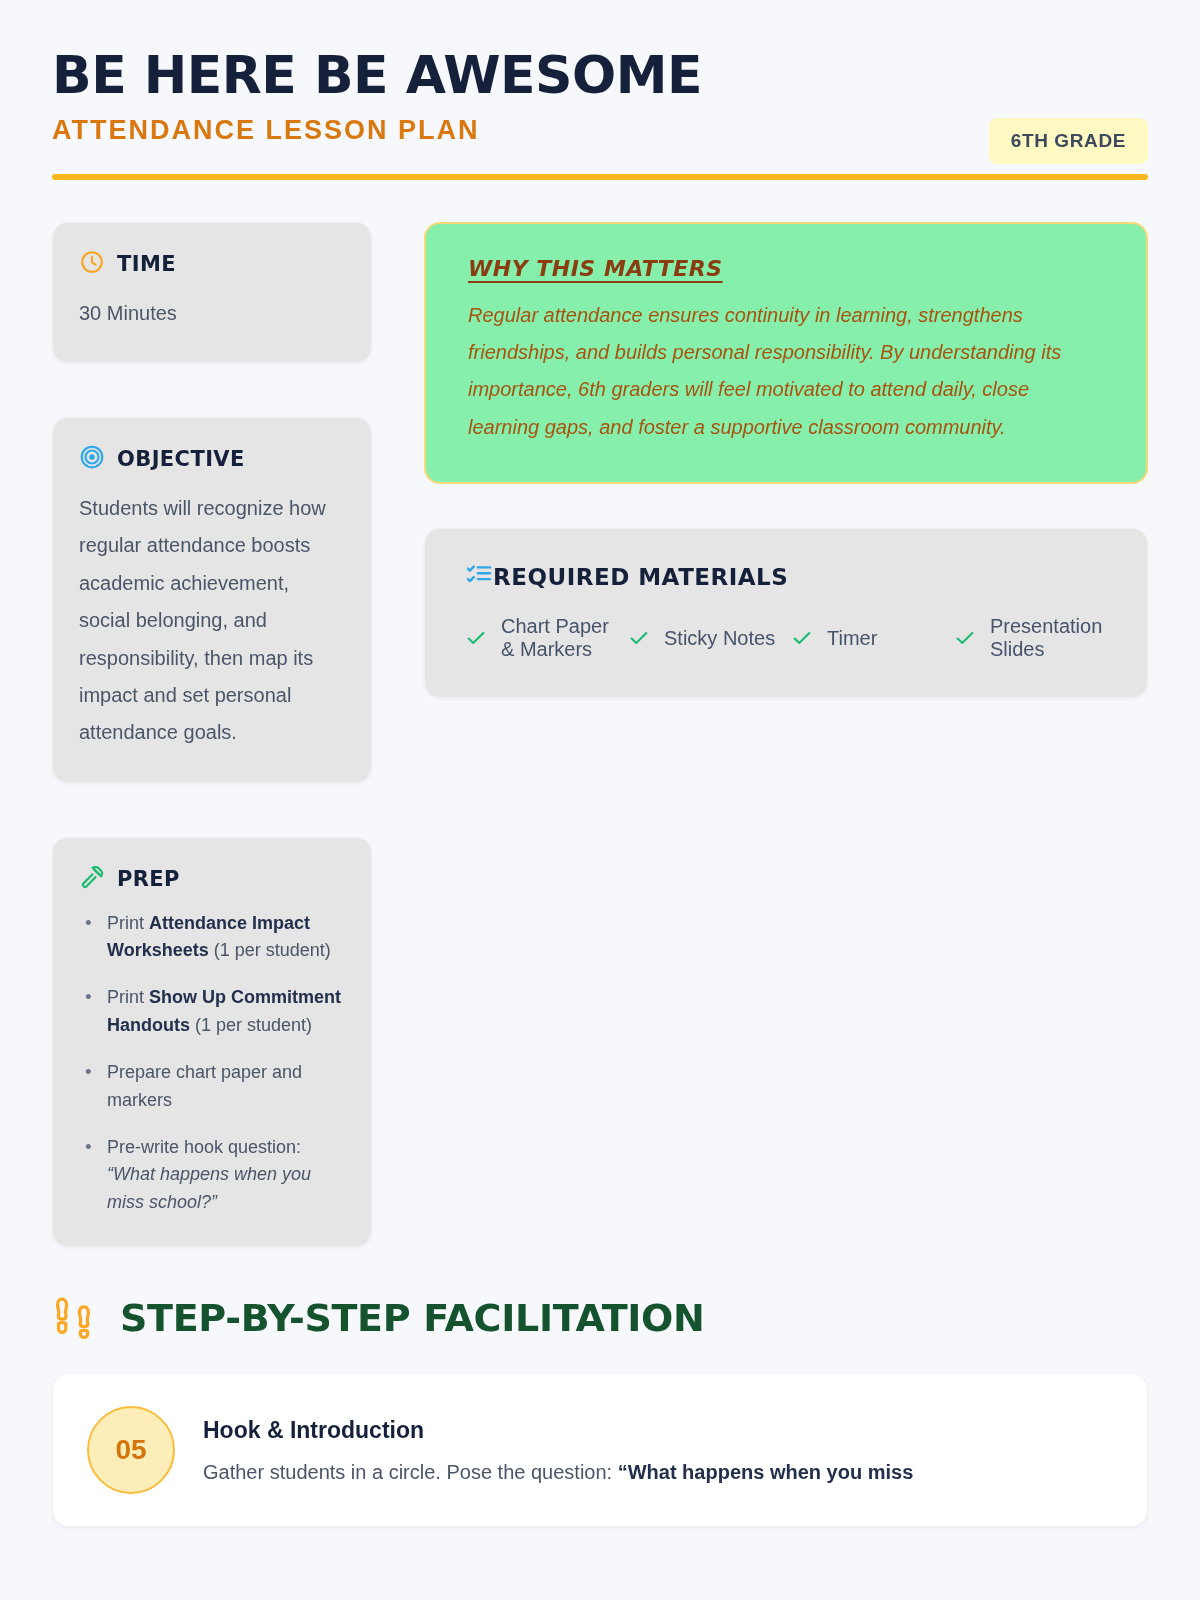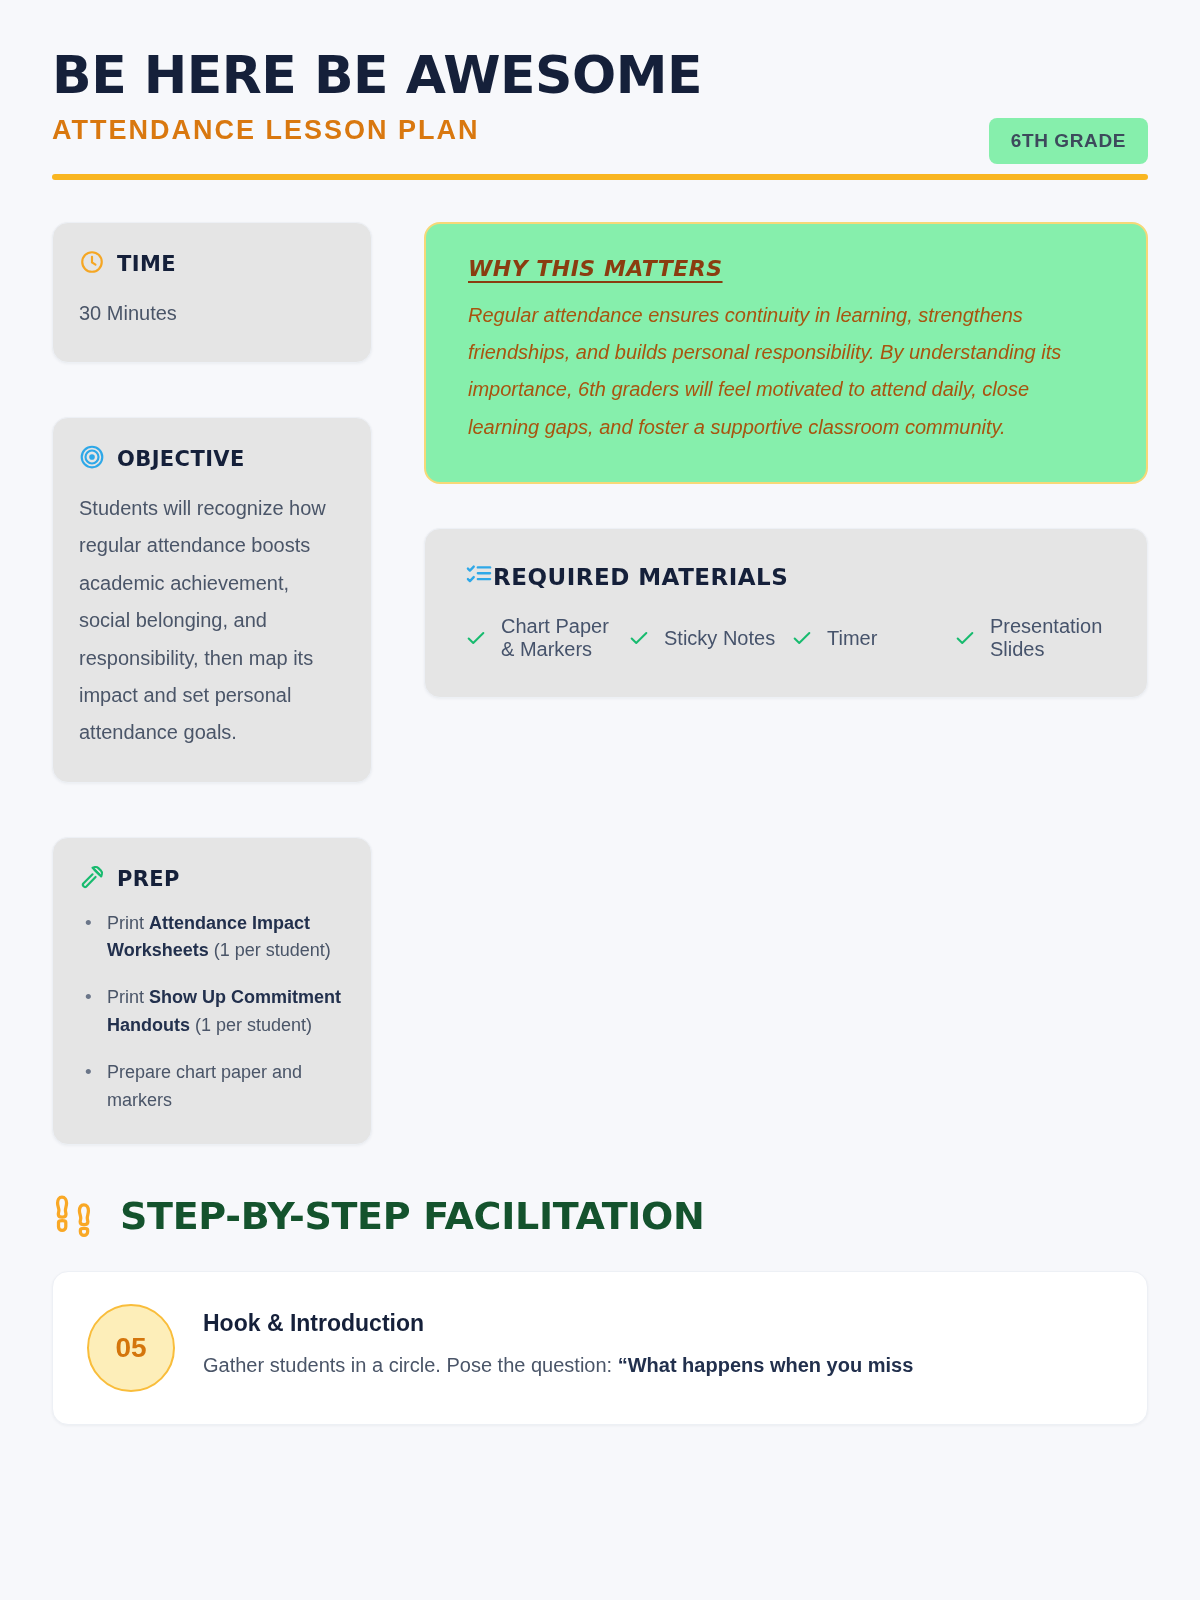--- a/index.html
+++ b/index.html
@@ -38,21 +38,21 @@
     font-weight: 700;
     letter-spacing: 2.0px;
     color: #d9780f;
     text-transform: uppercase;
   }
 
   .grade-badge {
     position: absolute;
     right: 0;
     top: 118px;
-    background: #86efac;
+    background: #fef9c3;
     color: #3d4a5c;
     font-size: 19px;
     font-weight: 700;
     letter-spacing: 0.6px;
     padding: 12px 22px;
     border-radius: 8px;
   }
 
   .rule {
     margin-top: 28px;
@@ -191,21 +191,21 @@
   }
 
   .step-card {
     background: #ffffff;
     border: 1px solid #edf0f5;
     border-radius: 16px;
     box-shadow: 0 1px 3px rgba(20,30,60,.05);
     padding: 32px 34px;
     display: flex;
     gap: 28px;
-    align-items: flex-start;
+    align-items: center;
     overflow: hidden;
   }
   .step-badge {
     flex: 0 0 auto;
     width: 88px;
     height: 88px;
     border-radius: 50%;
     background: #fdeeb9;
     border: 2px solid #f9bd3b;
     display: flex;
@@ -285,20 +285,23 @@
         </div>
         <ul class="prep-list">
           <li class="prep-item">
             <span>Print </span><b>Attendance Impact Worksheets</b><span> (1 per student)</span>
           </li>
           <li class="prep-item">
             <span>Print </span><b>Show Up Commitment Handouts</b><span> (1 per student)</span>
           </li>
           <li class="prep-item">
             <span>Prepare chart paper and markers</span>
+          </li>
+          <li class="prep-item">
+            <span>Pre-write hook question: </span><i>“What happens when you miss school?”</i>
           </li>
         </ul>
       </div>
 
     </div>
 
     <div class="col-right">
 
       <div class="why-box">
         <div class="why-title">WHY THIS MATTERS</div>

